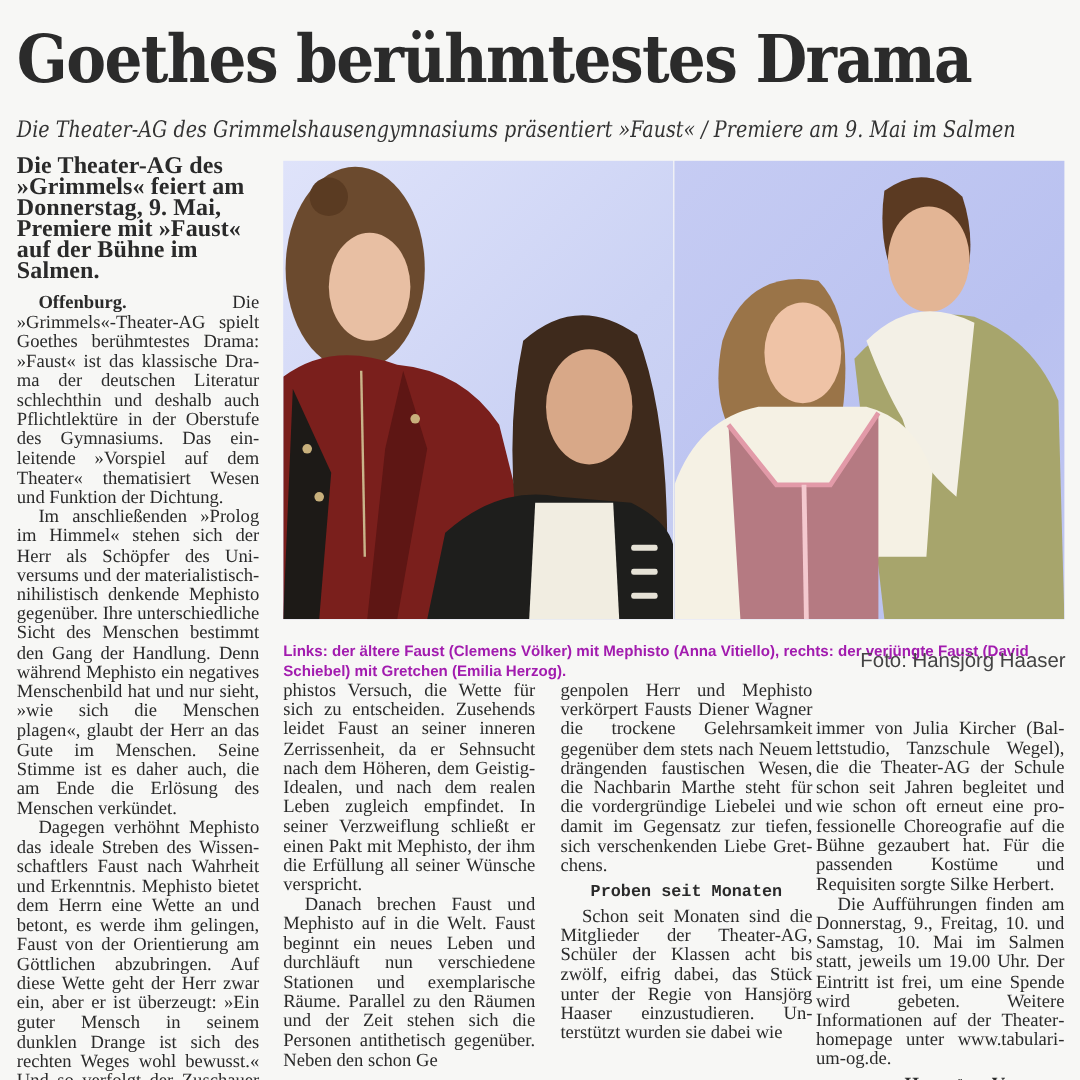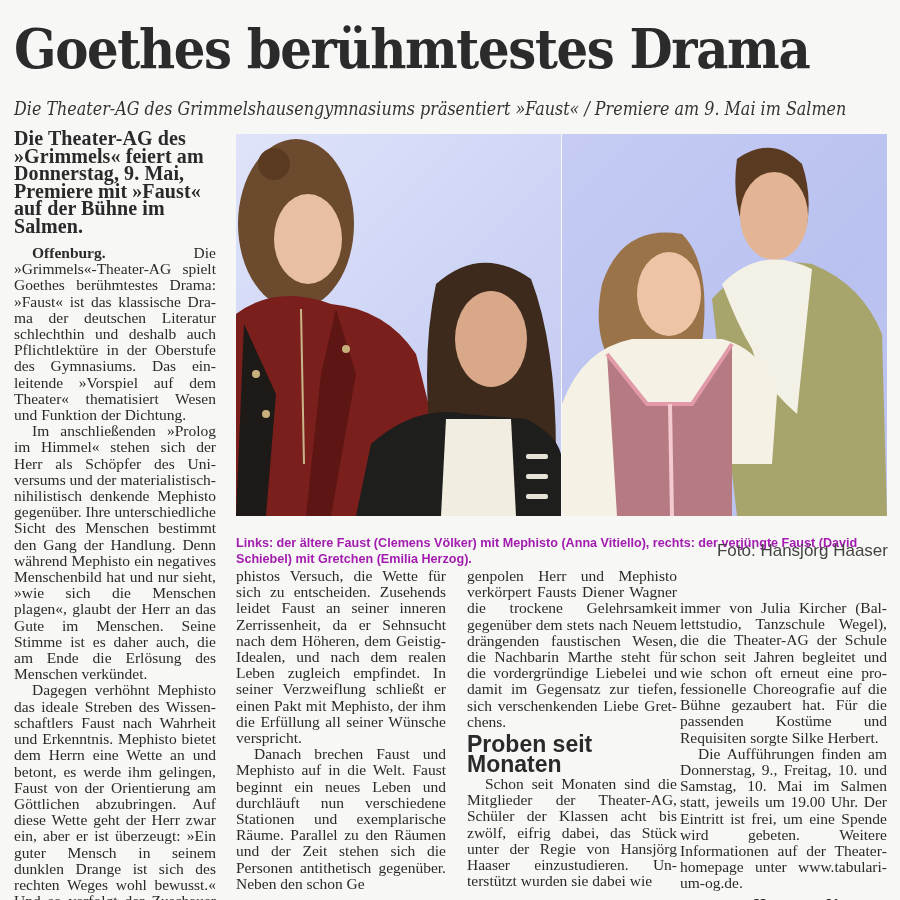--- a/index.html
+++ b/index.html
@@ -53,26 +53,26 @@
     font-weight: bold;
     font-size: 20px;
     line-height: 17.5px;
     text-align: left;
     color: #2a2a2a;
     margin-bottom: 10px !important;
     letter-spacing: 0.1px;
   }
   .dateline { font-weight: bold; }
   .subheading {
-    font-family: Liberation Sans, sans-serif;
+    font-family: Liberation Mono, monospace;
     font-weight: bold;
-    font-size: 23px;
+    font-size: 14px;
     line-height: 20px;
     margin: 4px 0 2px 0 !important;
-    text-align: left;
+    text-align: center;
   }
   .author {
     text-align: right;
     font-variant: small-caps;
     font-weight: bold;
     letter-spacing: 0.5px;
     margin-top: 4px !important;
   }
   .photo {
     position: absolute; left: 236px; top: 134px; width: 651px; height: 382px;

